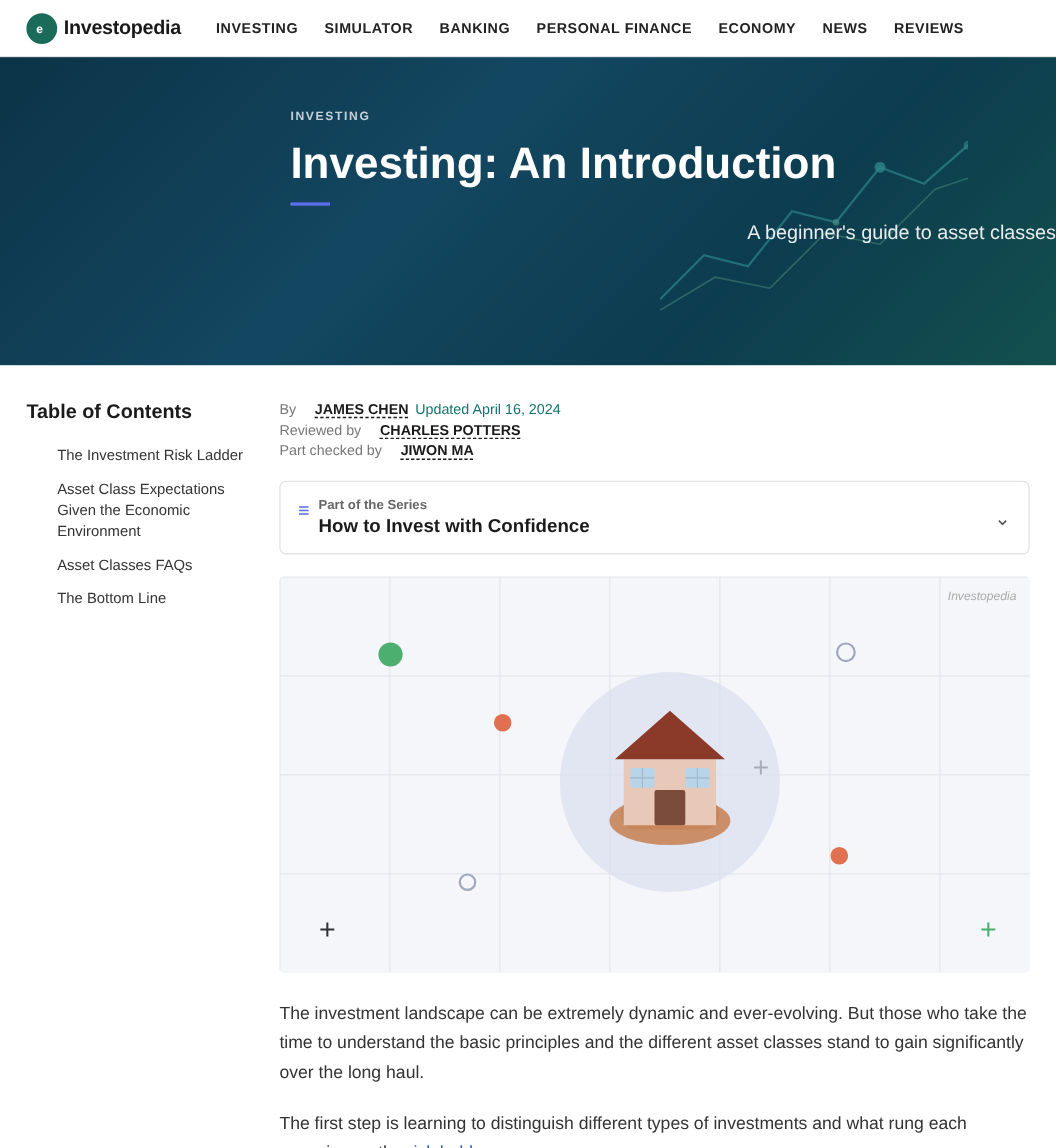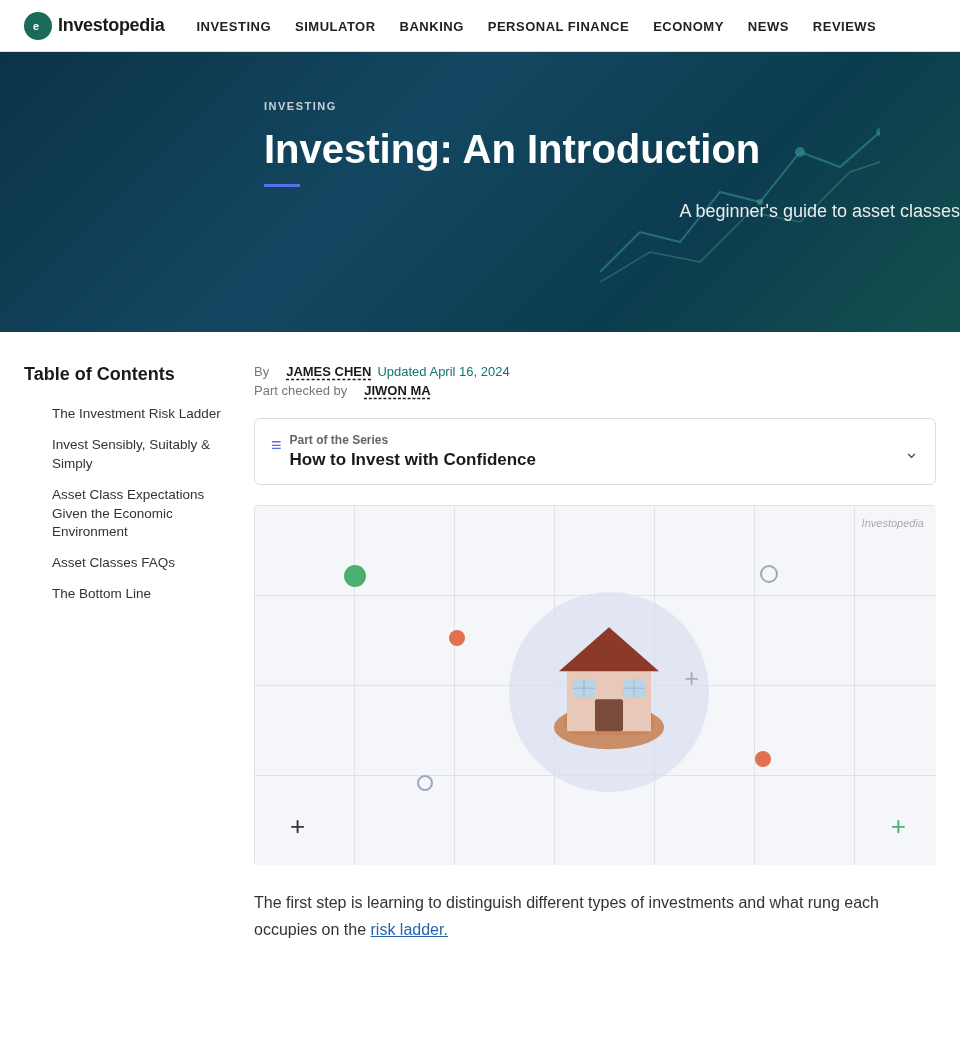--- a/index.html
+++ b/index.html
@@ -188,41 +188,42 @@
 
 <div class="main-container">
 
   <aside class="sidebar">
     <h2 class="toc-title">Table of Contents</h2>
     <ul class="toc-list">
     <li>
           <a href="#">The Investment Risk Ladder</a>
         </li>
         <li>
-          <a href="#">Invest Sensibly, Suitably &amp; Simply</a>
-        </li>
-        <li>
           <a href="#">Asset Class Expectations Given the Economic Environment</a>
         </li>
         <li>
           <a href="#">Asset Classes FAQs</a>
         </li>
         <li>
           <a href="#">The Bottom Line</a>
         </li>
       </ul>
   </aside>
 
   <main class="content">
 
     <div class="article-meta">
       <div class="meta-line">
         <span class="meta-label">By</span>
         <span class="meta-author">JAMES CHEN</span>
         <span class="meta-date">Updated April 16, 2024</span>
+      </div>
+      <div class="meta-line">
+        <span class="meta-label">Reviewed by</span>
+        <span class="meta-author">CHARLES POTTERS</span>
       </div>
       <div class="meta-line">
         <span class="meta-label">Part checked by</span>
         <span class="meta-author">JIWON MA</span>
       </div>
     </div>
 
     <div class="series-box">
       <div class="series-box-left">
         <span class="series-icon">≡</span>
@@ -267,18 +268,19 @@
           <rect x="94" y="80" width="22" height="18" rx="2" fill="#b8d4e8"></rect>
 
           <line x1="55" y1="80" x2="55" y2="98" stroke="#a0b8c8" stroke-width="1"></line>
           <line x1="44" y1="89" x2="66" y2="89" stroke="#a0b8c8" stroke-width="1"></line>
           <line x1="105" y1="80" x2="105" y2="98" stroke="#a0b8c8" stroke-width="1"></line>
           <line x1="94" y1="89" x2="116" y2="89" stroke="#a0b8c8" stroke-width="1"></line>
         </svg>
       </div>
     </div>
 
+    <p class="body-text">The investment landscape can be extremely dynamic and ever-evolving. But those who take the time to understand the basic principles and the different asset classes stand to gain significantly over the long haul.</p>
     <p class="body-text">
       <span>The first step is learning to distinguish different types of investments and what rung each occupies on the </span><a class="body-link">risk ladder.</a>
     </p>
 
   </main>
 </div>
 
 </body></html>

